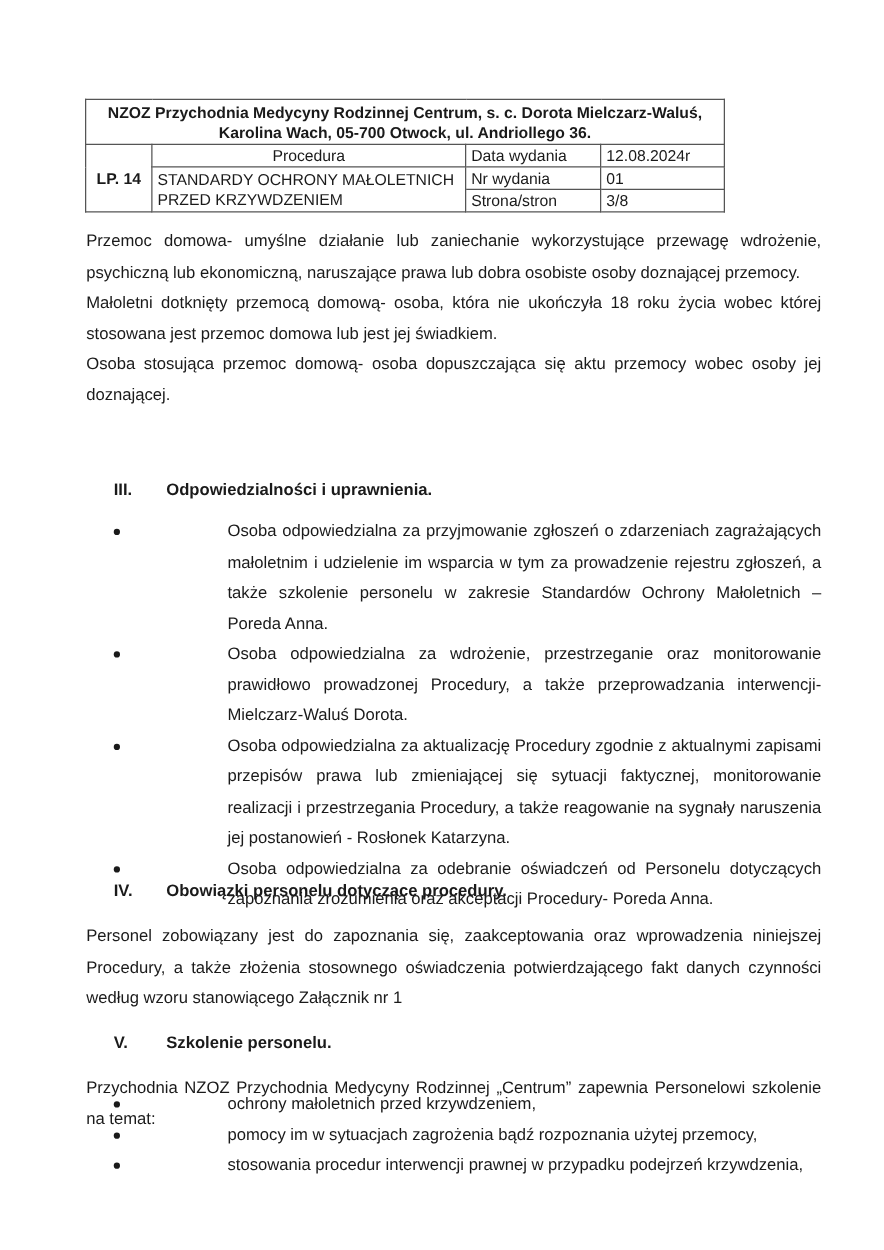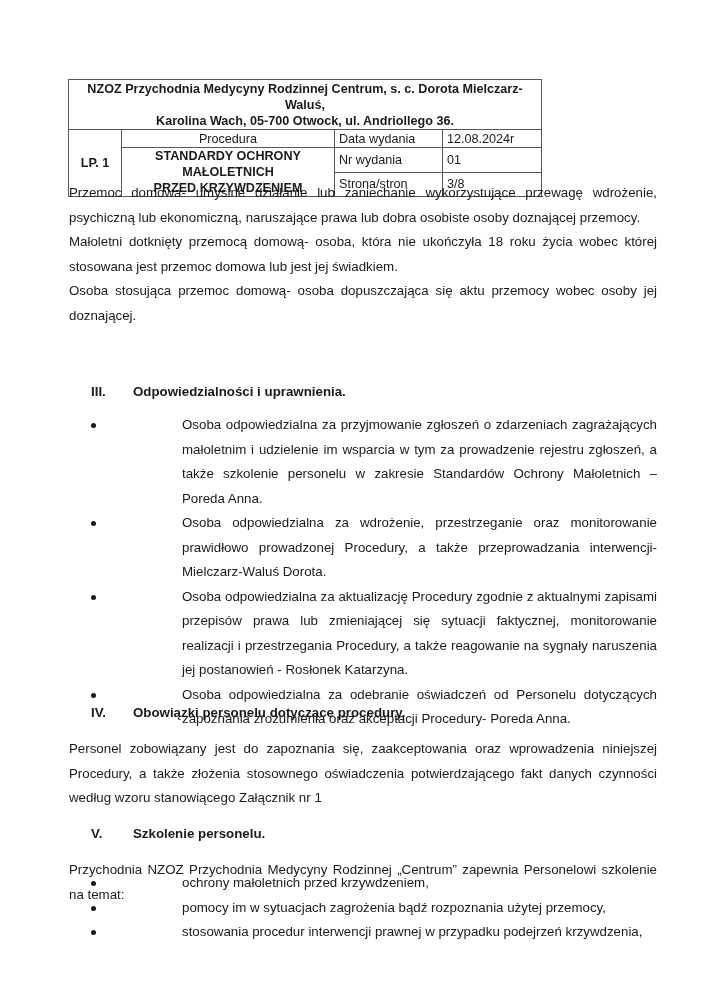--- a/index.html
+++ b/index.html
@@ -1,28 +1,28 @@
 <!DOCTYPE html>
 <html><head>
 <meta charset="utf-8">
 <style>
   html, body { margin: 0; padding: 0; background: #ffffff; }
   body {
     width: 707px; height: 1000px; position: relative; overflow: hidden;
     font-family: "Liberation Sans", sans-serif; color: #1a1a1a;
   }
   .hdr-table {
-    position: absolute; left: 68px; top: 79px; width: 474px;
+    position: absolute; left: 68px; top: 79px; width: 512px;
     border-collapse: collapse; font-size: 12.6px; line-height: 16px;
   }
   .hdr-table td { border: 1px solid #555; padding: 0 4px; vertical-align: middle; }
   .hdr-title { text-align: center; font-weight: bold; height: 34px; padding-top: 1px !important; }
   .lp { width: 44px; text-align: center; font-weight: bold; }
   .proc-label { text-align: center; height: 17px; }
-  .proc-title { text-align: center; font-weight: bold; }
+  .proc-title { font-weight: normal; }
   .meta-k { width: 99px; height: 17px; }
   .meta-v { width: 90px; }
 
   .content { position: absolute; left: 69px; width: 588px; font-size: 13.3px; }
   .p { line-height: 24.5px; text-align: justify; margin: 0; }
   .b { font-weight: normal; }
   .section {
     font-weight: bold; line-height: 24px; margin: 12px; position: relative;
   }
   .section .num { display: inline-block; width: 52px; padding-left: 10px; box-sizing: border-box; }
@@ -37,21 +37,21 @@
 
 <table class="hdr-table">
   <tbody>
       <tr>
     <td class="hdr-title" colspan="4">
       <span>NZOZ Przychodnia Medycyny Rodzinnej Centrum, s. c. Dorota Mielczarz-Waluś,</span><br>
       <span>Karolina Wach, 05-700 Otwock, ul. Andriollego 36.</span>
     </td>
   </tr>
   <tr>
-    <td class="lp" rowspan="3">LP. 1</td>
+    <td class="lp" rowspan="3">LP. 14</td>
     <td class="proc-label">Procedura</td>
     <td class="meta-k">Data wydania</td>
     <td class="meta-v">12.08.2024r</td>
   </tr>
   <tr>
     <td class="proc-title" rowspan="2">
       <span>STANDARDY OCHRONY MAŁOLETNICH</span><br>
       <span>PRZED KRZYWDZENIEM</span>
     </td>
     <td class="meta-k">Nr wydania</td>

